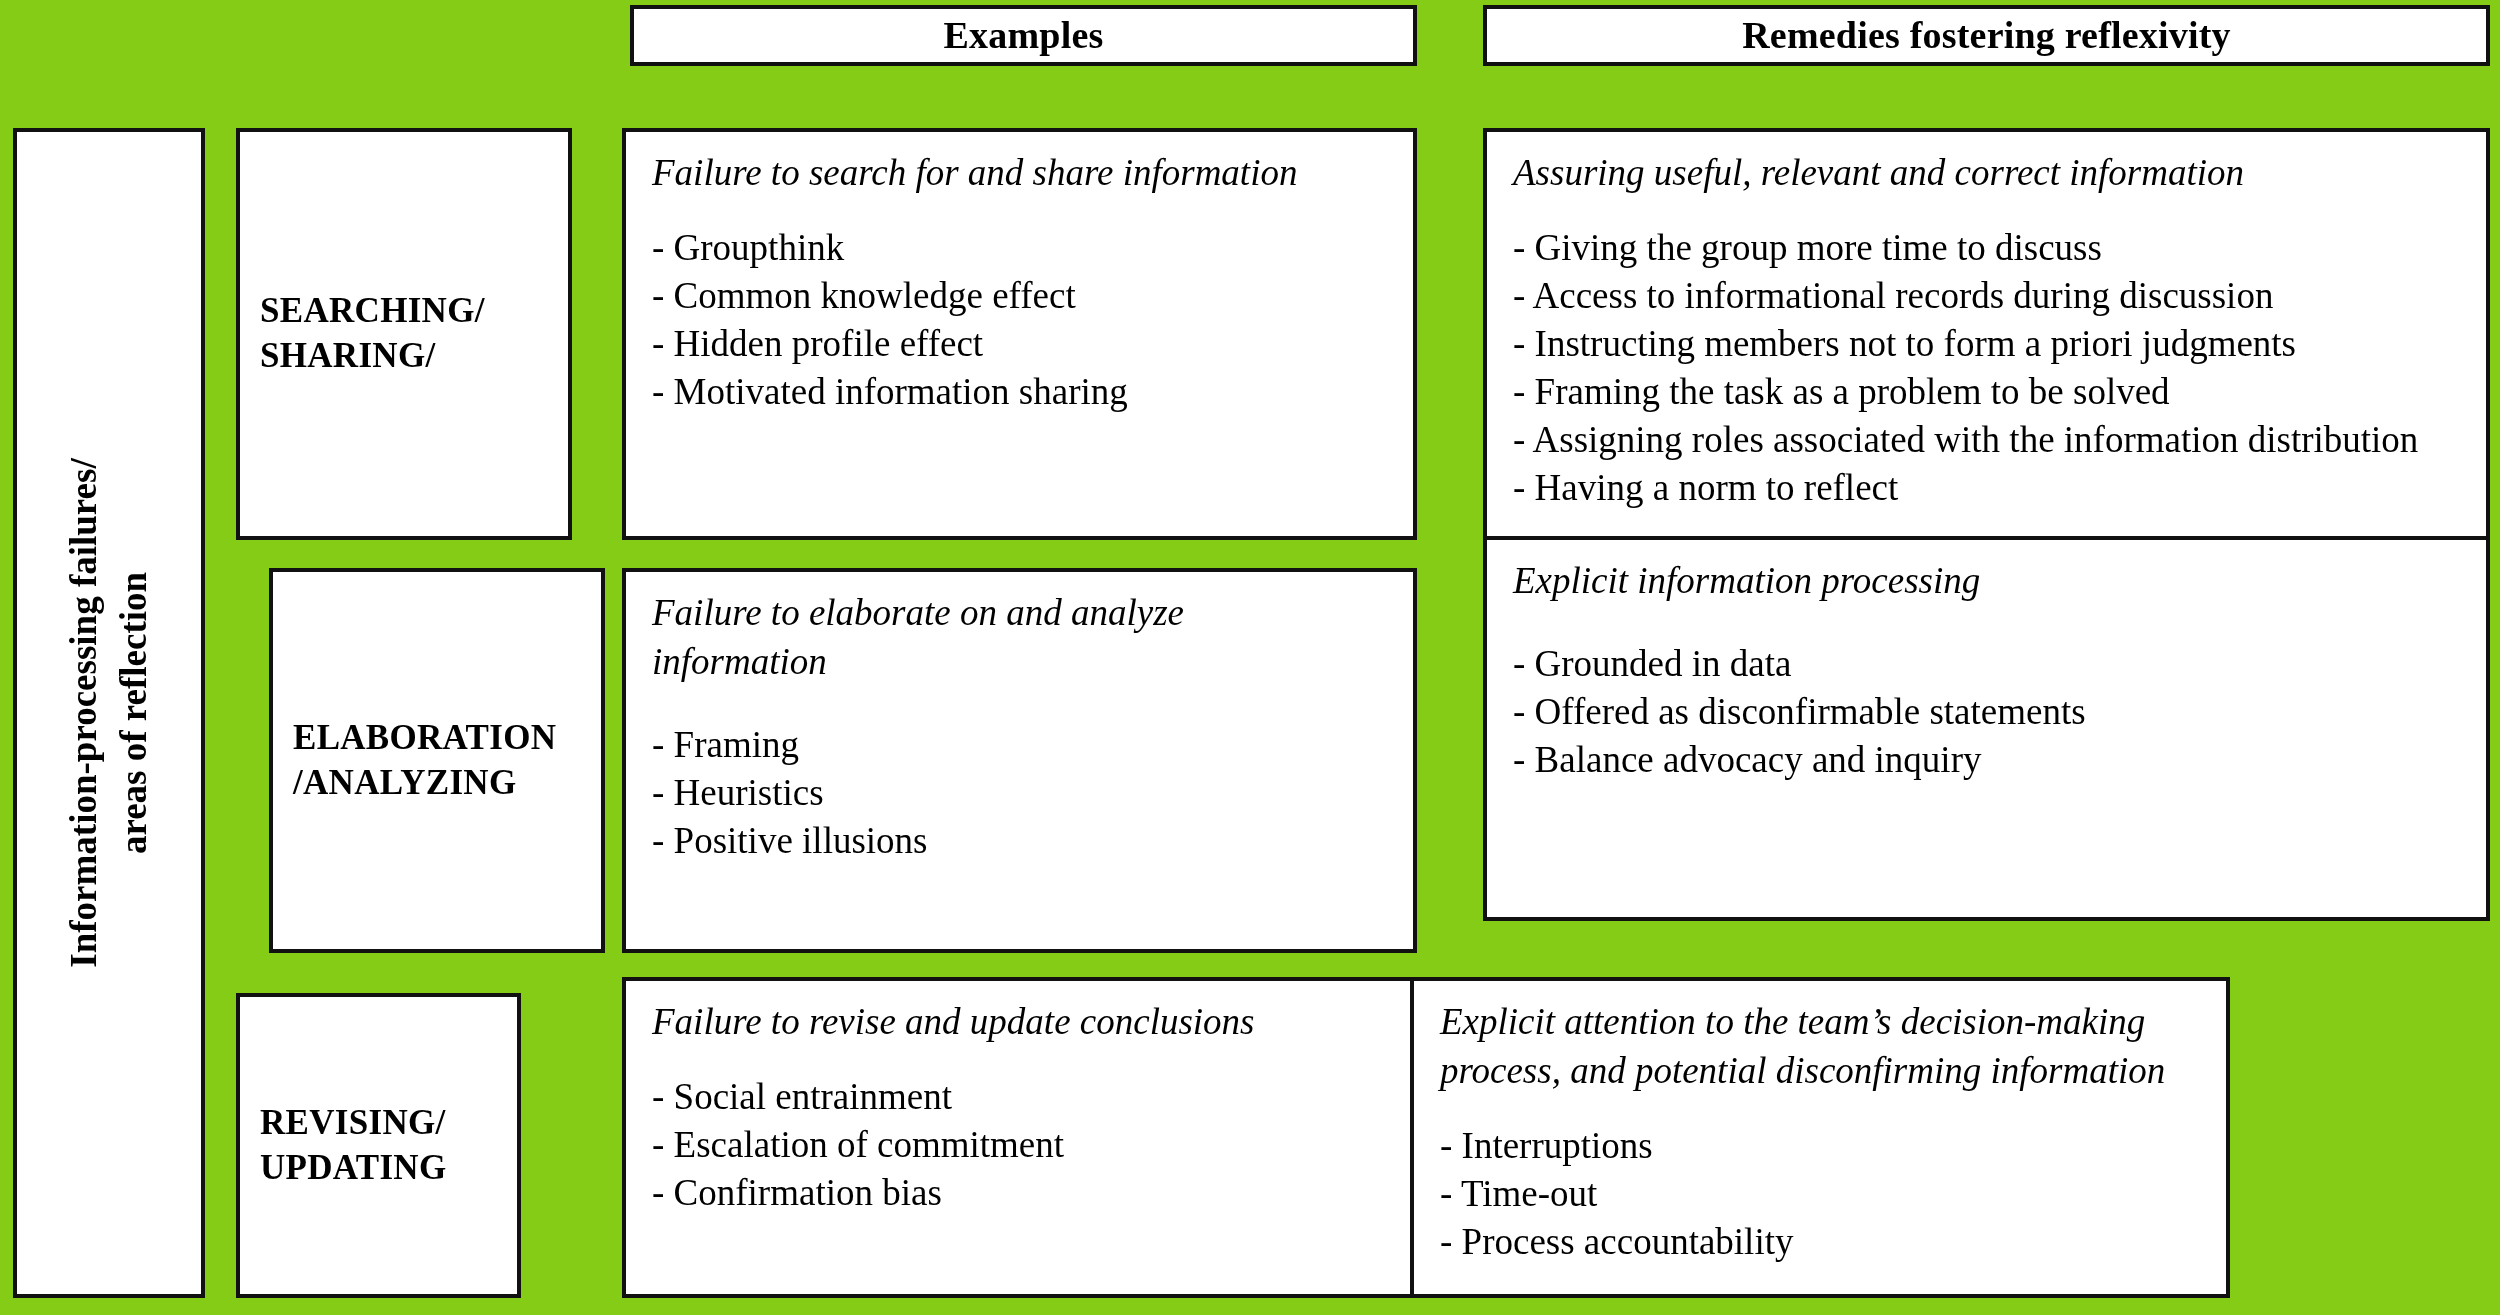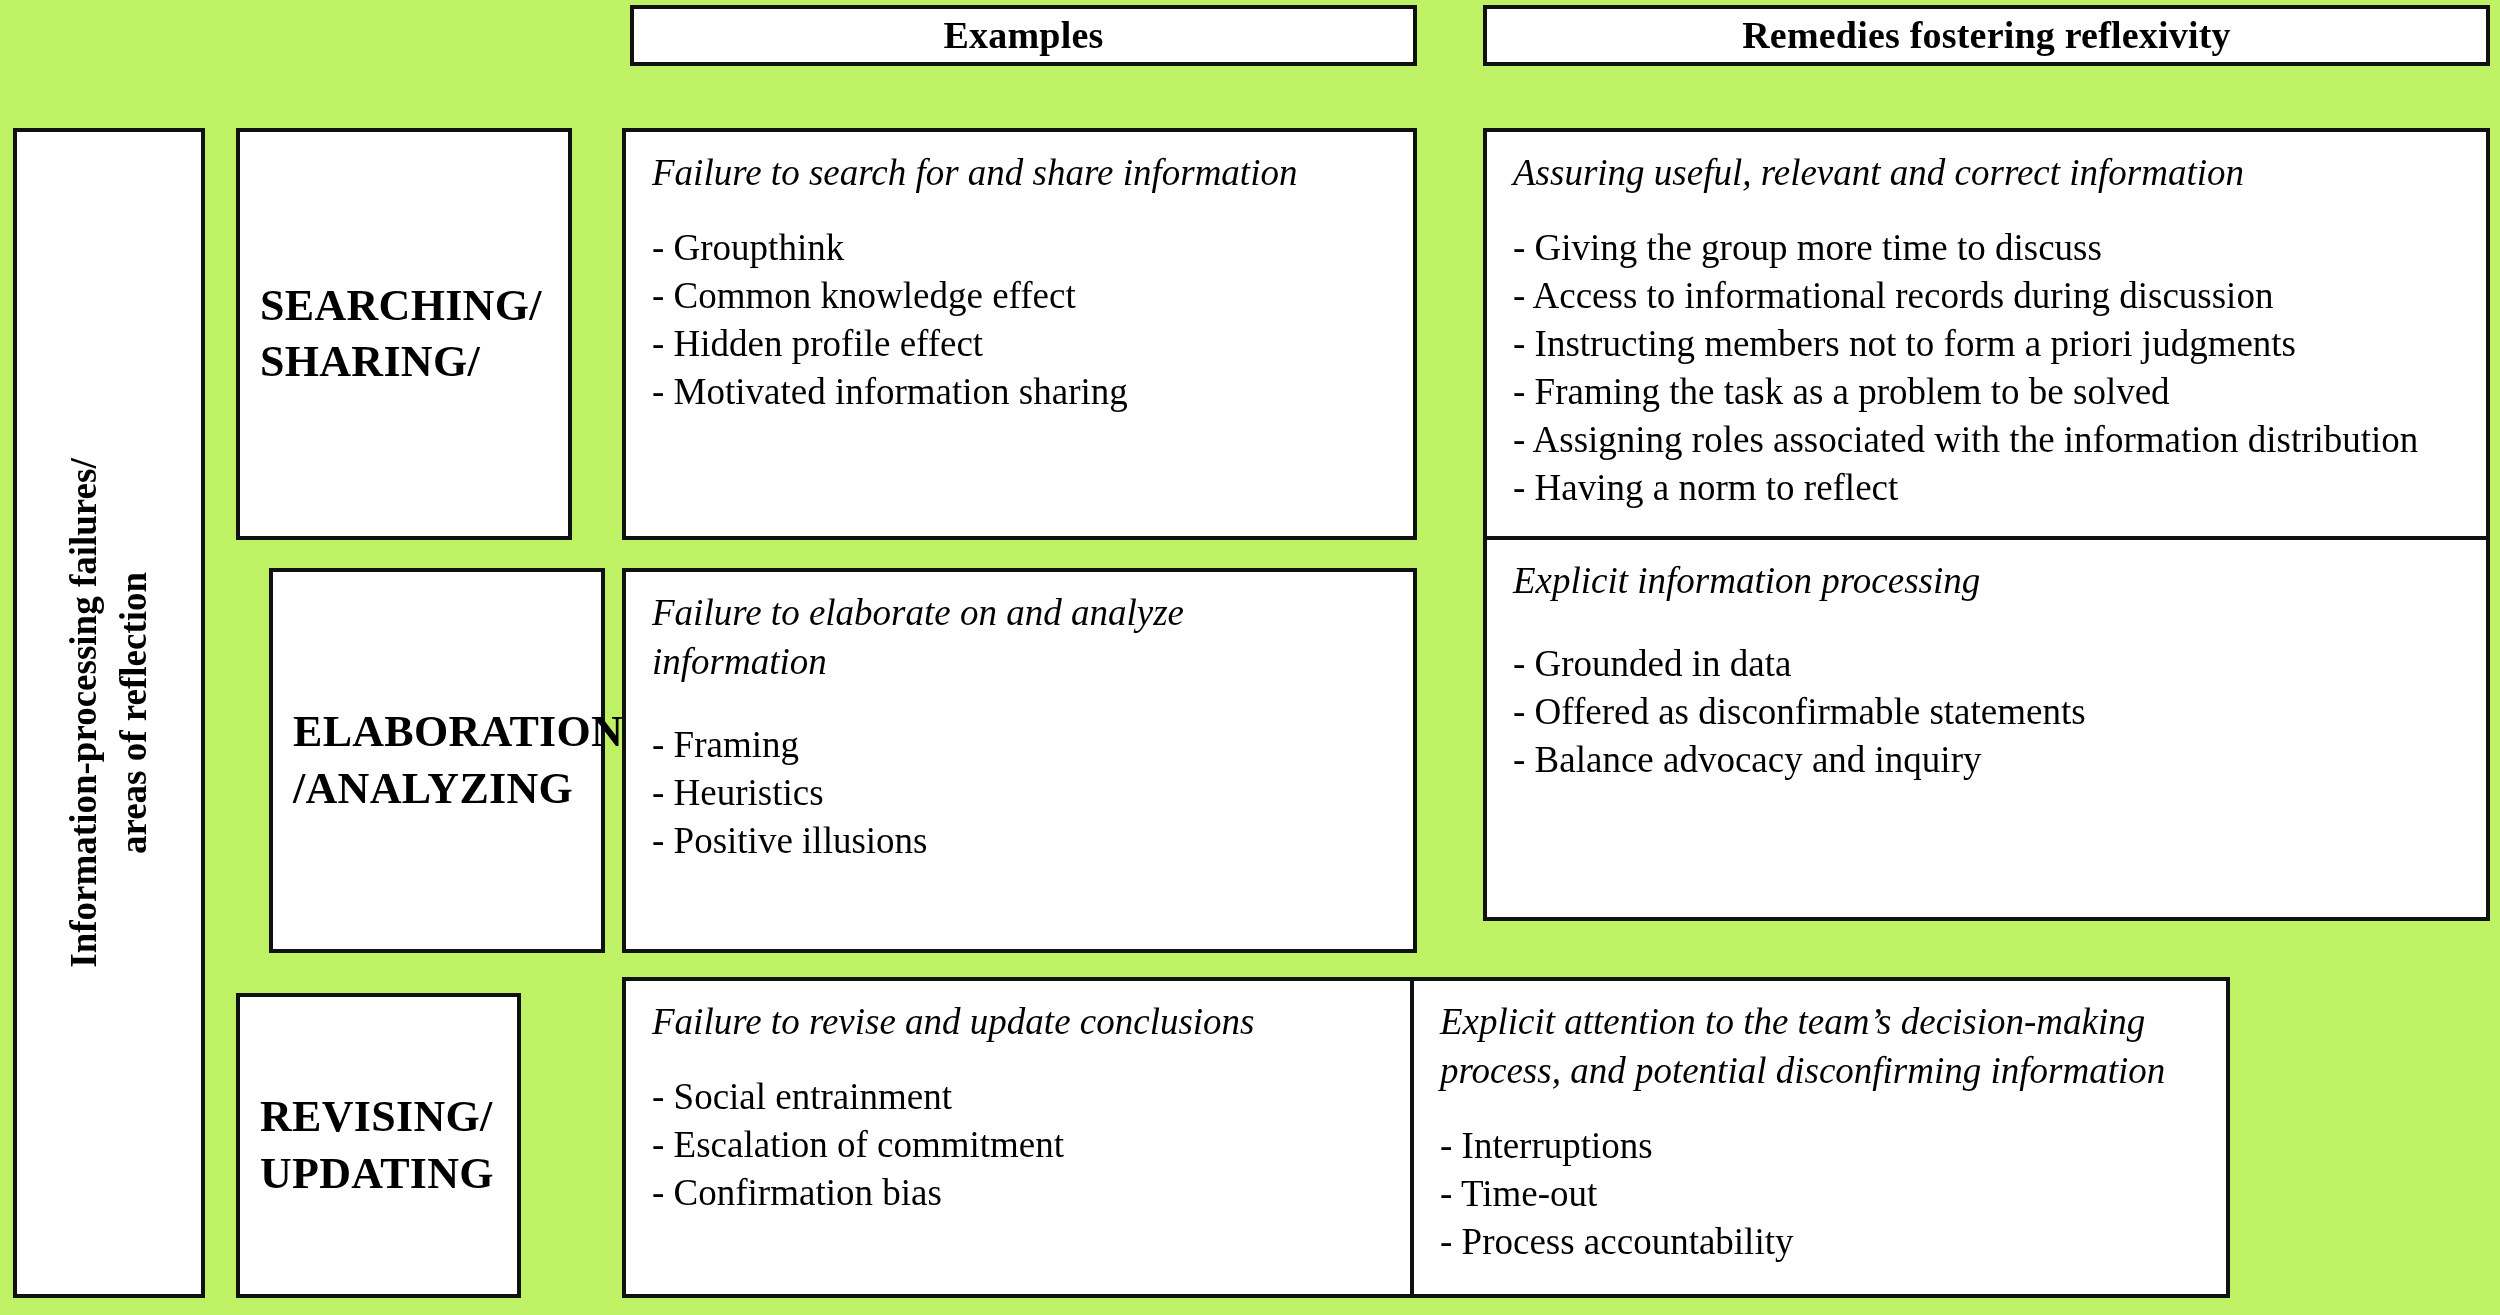--- a/index.html
+++ b/index.html
@@ -4,21 +4,21 @@
 <style>
   html, body {
     margin: 0;
     padding: 0;
     background: #ffffff;
   }
   #canvas {
     position: relative;
     width: 2500px;
     height: 1315px;
-    background: #bef264;
+    background: #84cc16;
     font-family: "Liberation Serif", "DejaVu Serif", serif;
     color: #000000;
     overflow: hidden;
   }
 
   .box {
     position: absolute;
     box-sizing: border-box;
     border: 4px solid #111111;
     background: #ffffff;
@@ -58,21 +58,21 @@
     line-height: 1.35;
   }
 
   
   .stage-box {
     display: flex;
     align-items: center;
   }
   .stage-label {
     font-weight: bold;
-    font-size: 44px;
+    font-size: 35px;
     line-height: 1.28;
     padding-left: 20px;
     letter-spacing: 0.3px;
   }
 
   
   .cell {
     padding: 17px 24px 10px 26px;
   }
   .cell-heading {

